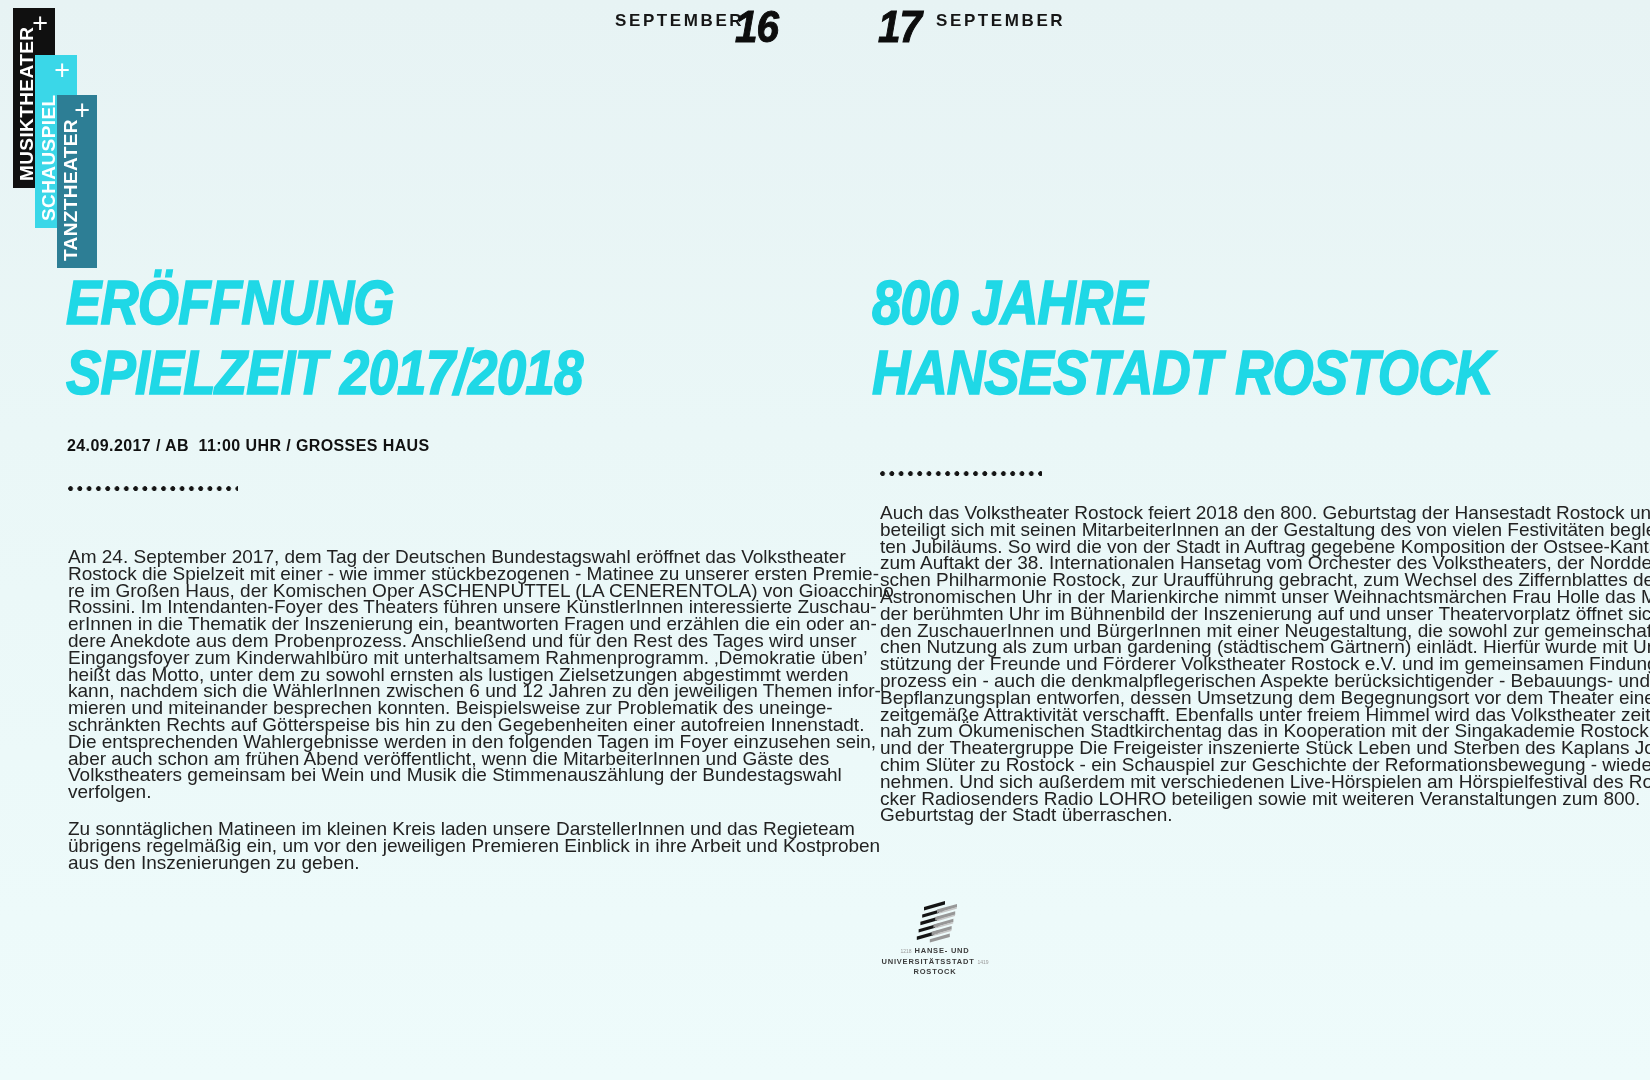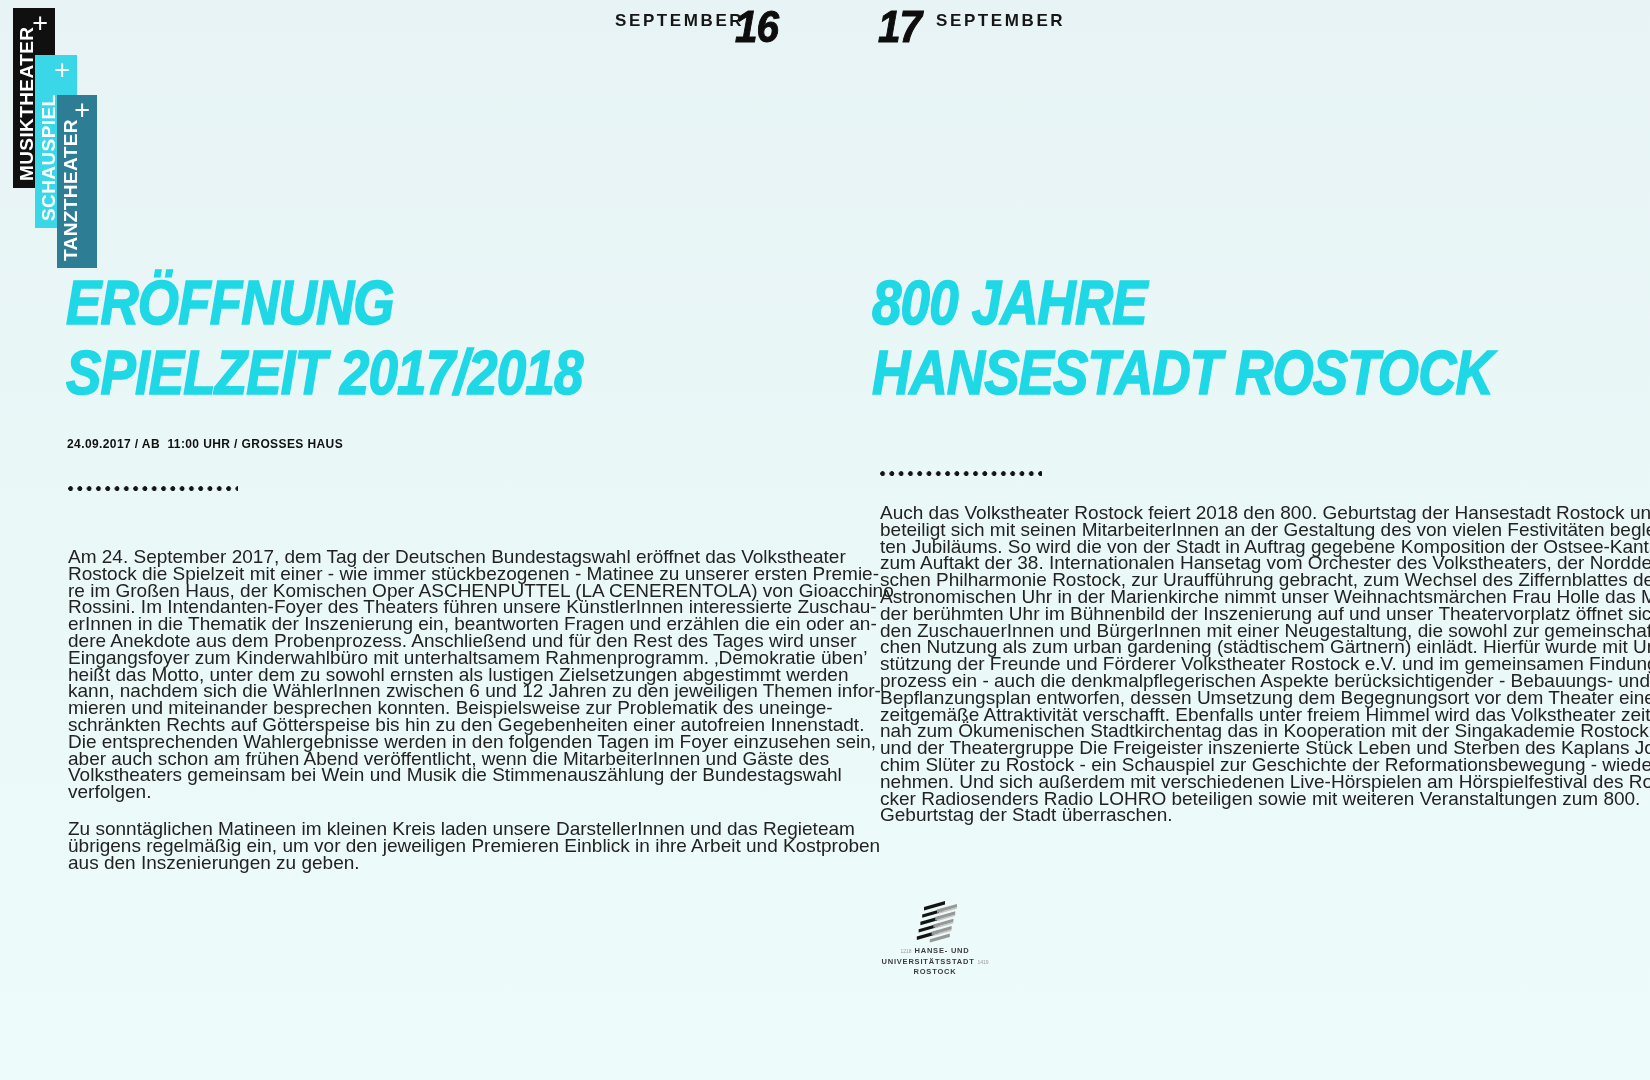--- a/index.html
+++ b/index.html
@@ -56,21 +56,21 @@
     transform:scaleX(.84);transform-origin:left top;
   }
   .lt1{left:66px;top:269px;}
   .lt2{left:66px;top:339px;}
   .rt1{left:872px;top:269px;}
   .rt2{left:872px;top:339px;}
 
   
   .subtitle{
     position:absolute;left:67px;top:437px;
-    font-size:12px;font-weight:bold;color:#111;letter-spacing:.4px;white-space:pre;
+    font-size:16px;font-weight:bold;color:#111;letter-spacing:.4px;white-space:pre;
   }
   .dotted{
     position:absolute;height:6px;
     background:radial-gradient(circle at 2.6px 2.6px,#141414 2.1px,transparent 2.7px);
     background-size:9.3px 6px;background-repeat:repeat-x;
   }
   .dotted-left{left:68px;top:486px;width:170px;}
   .dotted-right{left:880px;top:471px;width:162px;}
 
   

